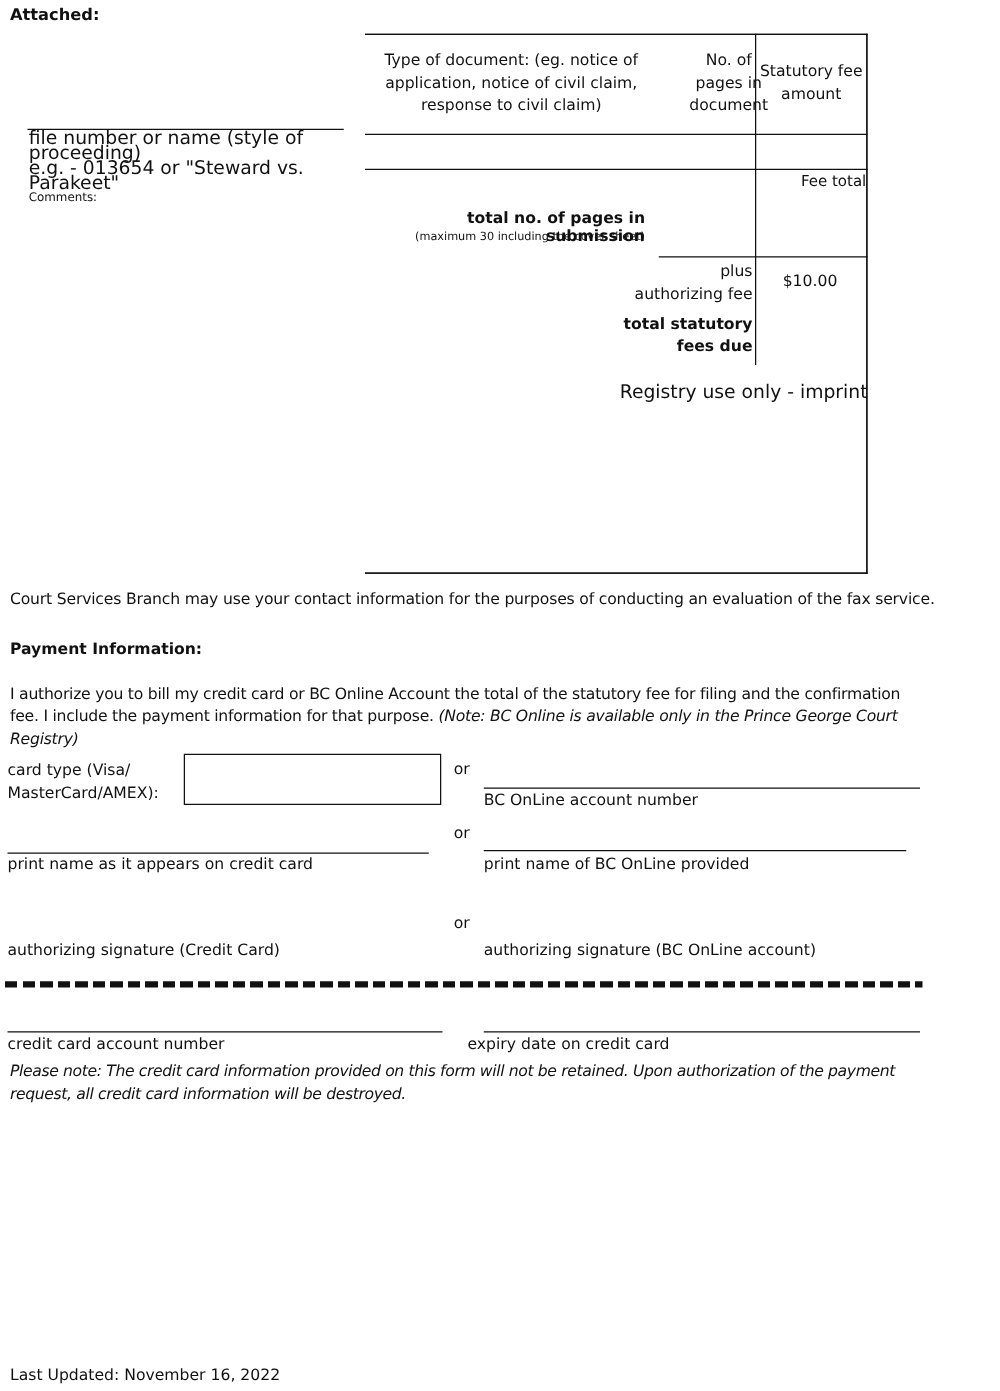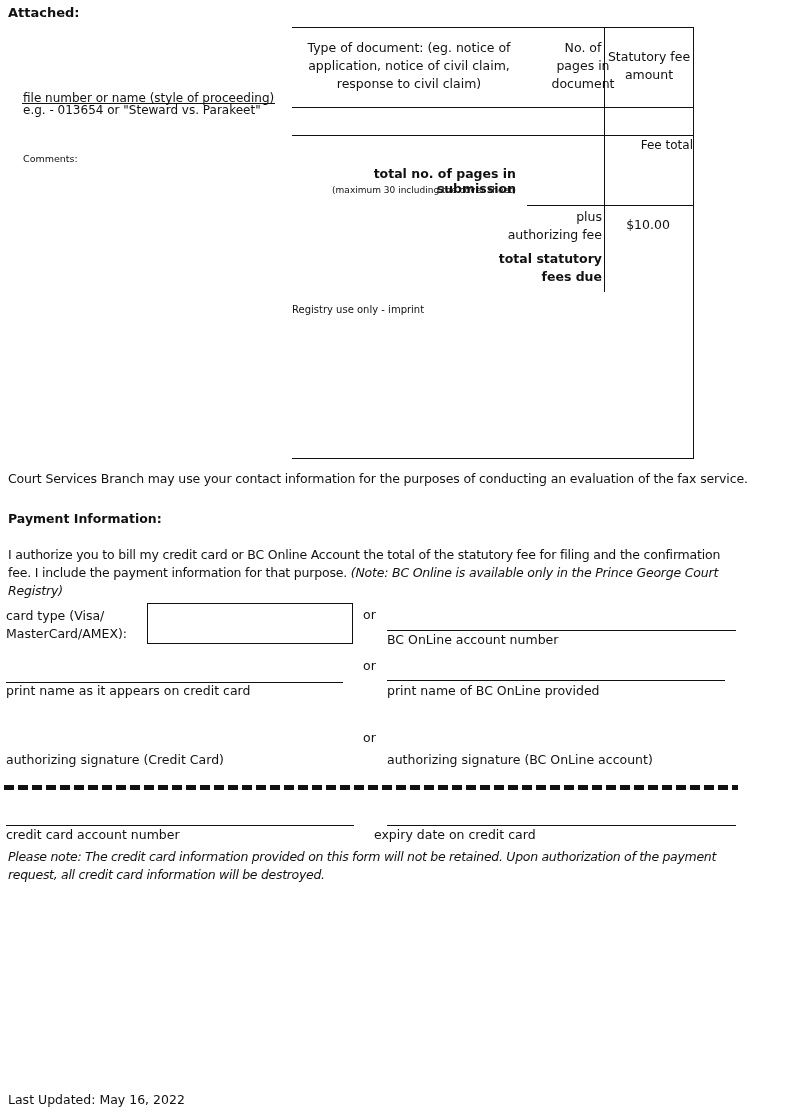--- a/index.html
+++ b/index.html
@@ -7,21 +7,21 @@
       width: 800px; height: 1113px; position: relative; overflow: hidden;
       font-family: "DejaVu Sans", sans-serif; color: #111111;
     }
     .abs { position: absolute; }
     .it { font-style: italic; }
     .hline { position: absolute; height: 1px; background: #111; }
     .vline { position: absolute; width: 1px; background: #111; }
 
     #attached-heading { left: 8px; top: 5px; font-size: 13px; font-weight: bold; }
     #file-line { left: 22px; top: 103px; width: 253px; }
-    #file-label { left: 23px; top: 92px; font-size: 12px; line-height: 12px; width: 260px; }
+    #file-label { left: 23px; top: 104px; font-size: 15px; line-height: 12px; width: 260px; }
     #comments-label { left: 23px; top: 153px; font-size: 9.5px; }
 
     
     #table-outer { left: 292px; top: 27px; width: 402px; height: 432px; border: 1px solid #111; border-left: none; box-sizing: border-box; }
     #t-top { left: 292px; top: 27px; width: 402px; }
     #t-row1 { left: 292px; top: 107px; width: 402px; }
     #t-row2 { left: 292px; top: 135px; width: 402px; }
     #t-bottom { left: 292px; top: 458px; width: 402px; }
     #t-row3 { left: 527px; top: 205px; width: 167px; }
     #t-vdiv { left: 604px; top: 27px; height: 265px; }
@@ -29,21 +29,21 @@
 
     #col-type { left: 296px; top: 39px; width: 226px; font-size: 12.5px; line-height: 18px; text-align: center; }
     #col-pages { left: 545px; top: 39px; width: 76px; font-size: 12.5px; line-height: 18px; text-align: center; }
     #col-fee { left: 605px; top: 48px; width: 88px; font-size: 12.5px; line-height: 18px; text-align: center; }
     #fee-total-label { left: 605px; top: 138px; width: 88px; font-size: 12px; text-align: right; }
     #total-pages-label { left: 296px; top: 166px; width: 220px; font-size: 12.5px; font-weight: bold; text-align: right; }
     #total-pages-note { left: 296px; top: 185px; width: 220px; font-size: 9px; text-align: right; }
     #plus-label { left: 440px; top: 208px; width: 162px; font-size: 12.5px; line-height: 18px; text-align: right; }
     #conf-fee-value { left: 605px; top: 217px; width: 86px; font-size: 12.5px; text-align: center; }
     #total-fees-label { left: 440px; top: 250px; width: 162px; font-size: 12.5px; line-height: 18px; font-weight: bold; text-align: right; }
-    #registry-label { left: 292px; top: 304px; width: 402px; font-size: 10px; text-align: left; }
+    #registry-label { left: 292px; top: 304px; width: 402px; font-size: 15px; text-align: right; }
 
     #contact-notice { left: 8px; top: 471px; font-size: 12.5px; white-space: nowrap; letter-spacing: -0.15px; }
     #payment-heading { left: 8px; top: 511px; font-size: 12.5px; font-weight: bold; }
     #authorize-text { left: 8px; top: 546px; width: 720px; font-size: 12.5px; line-height: 18px; letter-spacing: -0.2px; }
 
     #card-type-label { left: 6px; top: 607px; font-size: 12.5px; line-height: 18px; }
     #card-type-box { left: 147px; top: 603px; width: 206px; height: 41px; border: 1px solid #111; box-sizing: border-box; background: #fff; }
     .or { font-size: 12.5px; }
     #or-1 { left: 363px; top: 607px; }
     #or-2 { left: 363px; top: 658px; }
@@ -141,13 +141,13 @@
 
 <div id="cut-line" class="abs"></div>
 
 <div id="cc-num-line" class="hline"></div>
 <div id="cc-num-label" class="abs">credit card account number</div>
 <div id="expiry-line" class="hline"></div>
 <div id="expiry-label" class="abs">expiry date on credit card</div>
 
 <div id="retention-note" class="abs">Please note: The credit card information provided on this form will not be retained. Upon authorization of the payment request, all credit card information will be destroyed.</div>
 
-<div id="last-updated" class="abs">Last Updated: May 16, 2022</div>
+<div id="last-updated" class="abs">Last Updated: November 16, 2022</div>
 
 </body></html>

